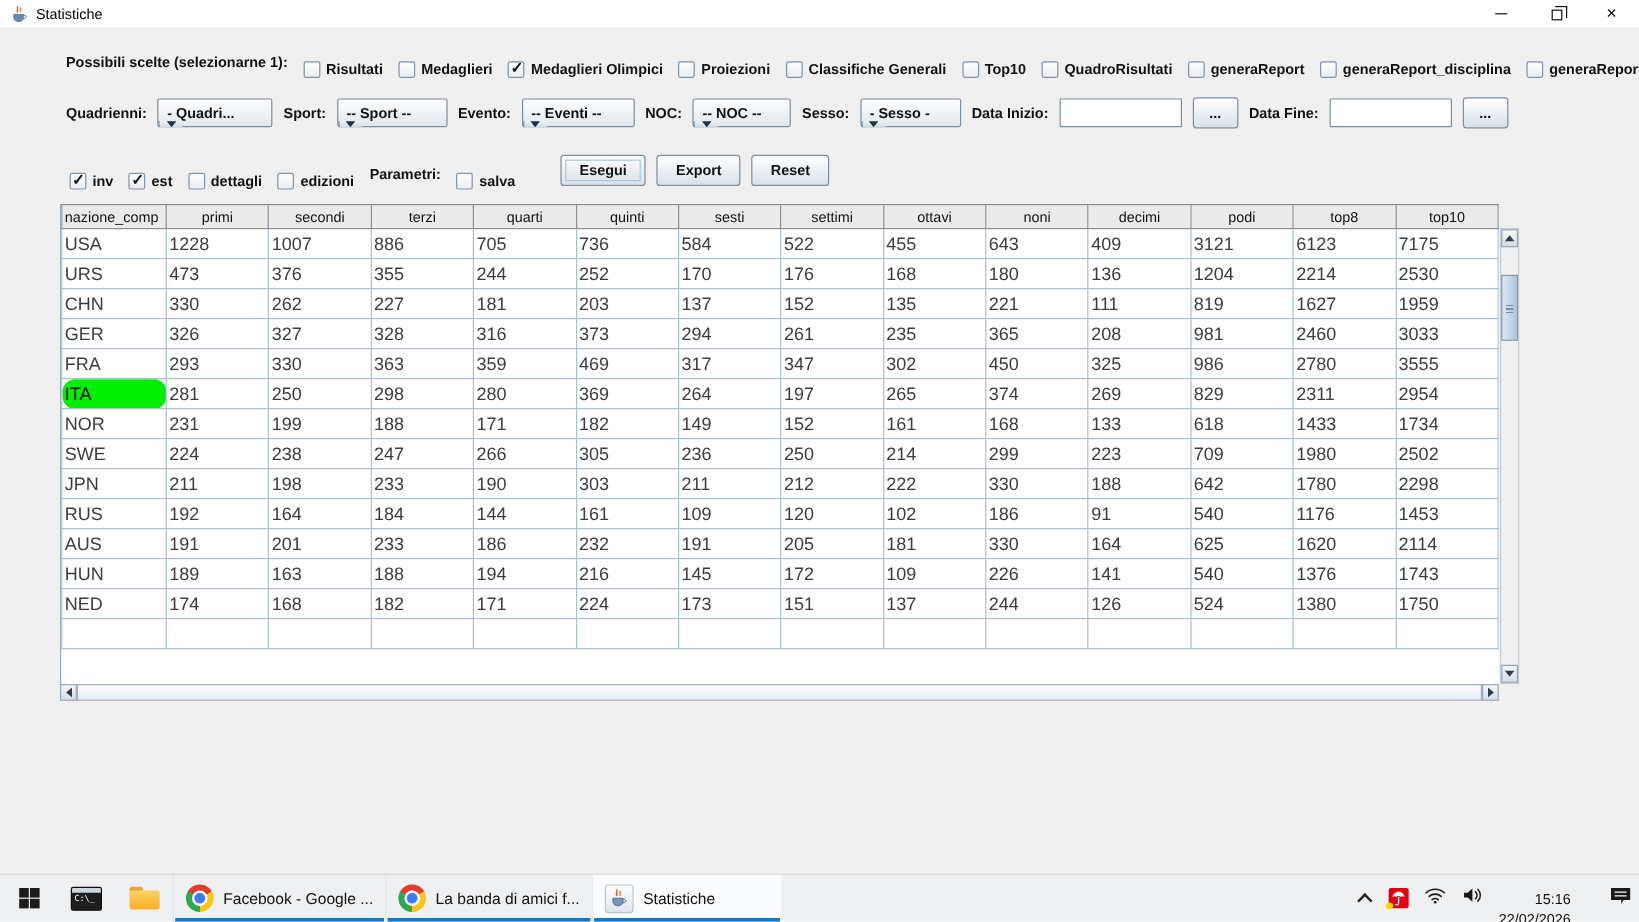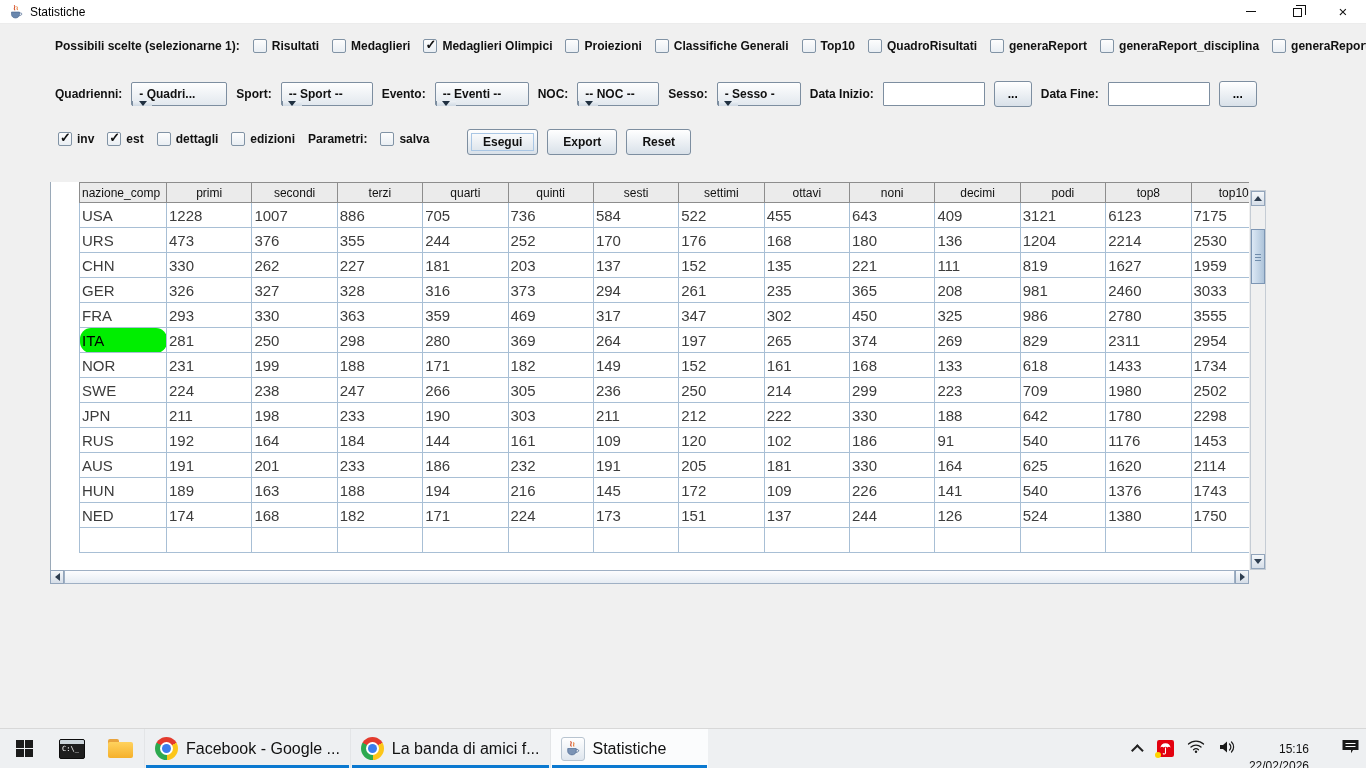--- a/index.html
+++ b/index.html
@@ -17,42 +17,42 @@
   .close-glyph { font-size:15px; line-height:1; }
 
   
   .content { position:absolute; top:24px; left:0; width:1366px; height:704px; background:#f0f0f0; }
   .lbl { font-size:12px; font-weight:bold; color:#111; white-space:nowrap; }
 
   .row1 { position:absolute; top:15px; left:55px; display:flex; align-items:center; gap:13px; }
   .row2 { position:absolute; top:57px; left:55px; display:flex; align-items:center; gap:9px; }
   .row3 { position:absolute; top:108px; left:58px; display:flex; align-items:center; gap:13px; }
 
-  .cbitem { display:flex; align-items:center; gap:5px; }
+  .cbitem { display:flex; align-items:center; gap:5px;margin-top:12px; }
   .cbox { width:14px; height:14px; border:1px solid #8193a5; border-radius:2px; background:linear-gradient(#fdfdfd,#e9eef3); position:relative; flex:0 0 auto; }
   .cbox.checked::after { content:"✓"; position:absolute; left:1px; top:-3px; font-size:13px; font-weight:bold; color:#111; }
 
   .combo { display:flex; height:24px; border:1px solid #7d8ea0; background:linear-gradient(#fefefe,#e2e8ee); border-radius:2px; align-items:stretch;flex-direction:column; }
   .combo .val { font-size:12px; font-weight:bold; color:#111; padding:4px 8px 0 7px; white-space:nowrap; }
   .combo .arrowbtn { width:20px; border-left:1px solid #7d8ea0; background:linear-gradient(#eef2f6,#cfd9e3); display:flex; align-items:center; justify-content:center; }
   .tri-down { width:0; height:0; border-left:4px solid transparent; border-right:4px solid transparent; border-top:5px solid #203040; }
   .tri-up { width:0; height:0; border-left:4px solid transparent; border-right:4px solid transparent; border-bottom:5px solid #2e3e50; }
   .tri-left { width:0; height:0; border-top:4px solid transparent; border-bottom:4px solid transparent; border-right:5px solid #2e3e50; }
   .tri-right { width:0; height:0; border-top:4px solid transparent; border-bottom:4px solid transparent; border-left:5px solid #2e3e50; }
 
   .tfield { width:102px; height:24px; border:1px solid #7d8ea0; background:#fff; border-radius:1px; font-size:12px; padding:0 4px; font-family:"Liberation Sans",sans-serif; }
   .dots-btn { width:38px; height:26px; border:1px solid #7d8ea0; border-radius:3px; background:linear-gradient(#ffffff,#d9e1e9); font-size:12px; font-weight:bold; display:flex; align-items:center; justify-content:center; }
 
   .btn { height:26px; padding:12px 15px; border:1px solid #7d8ea0; border-radius:3px; background:linear-gradient(#ffffff,#d9e1e9); font-size:12px; font-weight:bold; color:#111; display:flex; align-items:center; justify-content:center; position:relative; }
   .btn.focused::after { content:""; position:absolute; inset:3px; border:1px solid #a9c6e4; }
   .btngroup { position:absolute; top:105px; left:467px; display:flex; gap:9px; }
 
   
   .tablewrap { position:absolute; left:50px; top:146px; width:1216px; height:416px; }
-  .tclip { position:absolute; left:0; top:12px; width:1199px; height:400px; overflow:hidden; background:#fff; border-left:1px solid #9aa9b8;padding-left:28px; }
+  .tclip { position:absolute; left:0; top:0; width:1199px; height:400px; overflow:hidden; background:#fff; border-left:1px solid #9aa9b8; }
   table.grid { border-collapse:collapse; table-layout:fixed; width:1198px; }
   table.grid th { height:20px; background:#ebebeb; border:1px solid #8d8d8d; font-size:12px; font-weight:normal; color:#111; text-align:center; overflow:hidden; white-space:nowrap; }
   table.grid th.first { text-align:left; padding-left:2px; width:87px; }
   table.grid td { height:25px; border:1px solid #a8bfd5; font-size:15px; color:#3c3c3c; padding:0 1px 0 2px; white-space:nowrap; overflow:hidden; background:#fff; }
   table.grid td.hl { background:#00ee00; color:#000; }
 
   .vscroll { position:absolute; right:0; top:20px; width:16px; height:380px; background:#f0f0f0; border:1px solid #c5ccd4; display:flex; flex-direction:column; }
   .sarrow { width:14px; height:15px; background:linear-gradient(#f4f7fa,#d6dee8); border:1px solid #93a5bb; display:flex; align-items:center; justify-content:center; flex:0 0 auto; }
   .vtrack { flex:1; position:relative; }
   .vthumb { position:absolute; top:23px; left:0; width:14px; height:55px; background:linear-gradient(90deg,#dce8f5,#aec4da); border:1px solid #7d96b4; }
@@ -66,21 +66,21 @@
   .tb-btn { width:48px; display:flex; align-items:center; justify-content:center; }
   .winlogo { width:17px; height:17px; display:grid; grid-template-columns:1fr 1fr; grid-template-rows:1fr 1fr; gap:1px; }
   .winlogo i { background:#1b1b1b; }
   .term { width:26px; height:20px; background:#1e1e1e; border-radius:2px; position:relative; border:1px solid #0c0c0c; }
   .term::before { content:""; position:absolute; top:0; left:0; right:0; height:4px; background:#cdd6dc; border-radius:1px 1px 0 0; }
   .term::after { content:"C:\\_"; position:absolute; left:2px; top:5px; color:#fff; font-size:7px; font-family:"DejaVu Sans Mono",monospace; }
   .folder { width:25px; height:19px; position:relative; }
   .folder::before { content:""; position:absolute; left:0; top:0; width:11px; height:6px; background:#e8a33d; border-radius:2px 2px 0 0; }
   .folder::after { content:""; position:absolute; left:0; top:3px; width:25px; height:16px; background:linear-gradient(#ffd25e,#f5b02a); border-radius:2px; }
   .tb-app { display:flex; align-items:center; gap:8px; padding:0 10px; min-width:158px; position:relative; border-left:1px solid #e3e5e7; }
-  .tb-app .ulabel { font-size:16px; color:#111; white-space:nowrap; overflow:hidden; }
+  .tb-app .ulabel { font-size:13px; color:#111; white-space:nowrap; overflow:hidden; }
   .tb-app::after { content:""; position:absolute; left:1px; right:1px; bottom:0; height:3px; background:#0b79d0; }
   .tb-app.active { background:#fbfcfd; }
   .chrome { width:23px; height:23px; border-radius:50%; background:conic-gradient(from -60deg, #e33b2e 0 33.3%, #fcc619 33.3% 66.6%, #2da94f 66.6% 100%); position:relative; flex:0 0 auto; }
   .chrome::before { content:""; position:absolute; inset:5px; background:#fff; border-radius:50%; }
   .chrome::after { content:""; position:absolute; inset:7px; background:#3b7ded; border-radius:50%; }
   .java-btn-icon { width:24px; height:24px; border:1px solid #b8c4d0; border-radius:3px; background:linear-gradient(#ffffff,#dfe6ee); display:flex; align-items:center; justify-content:center; flex:0 0 auto; }
   .tray { margin-left:auto; display:flex; align-items:center; gap:13px; padding-right:6px; }
   .chev { width:9px; height:9px; border-top:2px solid #222; border-left:2px solid #222; transform:rotate(45deg) translateY(3px); }
   .avira { position:relative; width:17px; height:17px; }
   .avira::after { content:""; position:absolute; left:-2px; bottom:-1px; width:6px; height:6px; border-radius:50%; background:#ffd400; }

